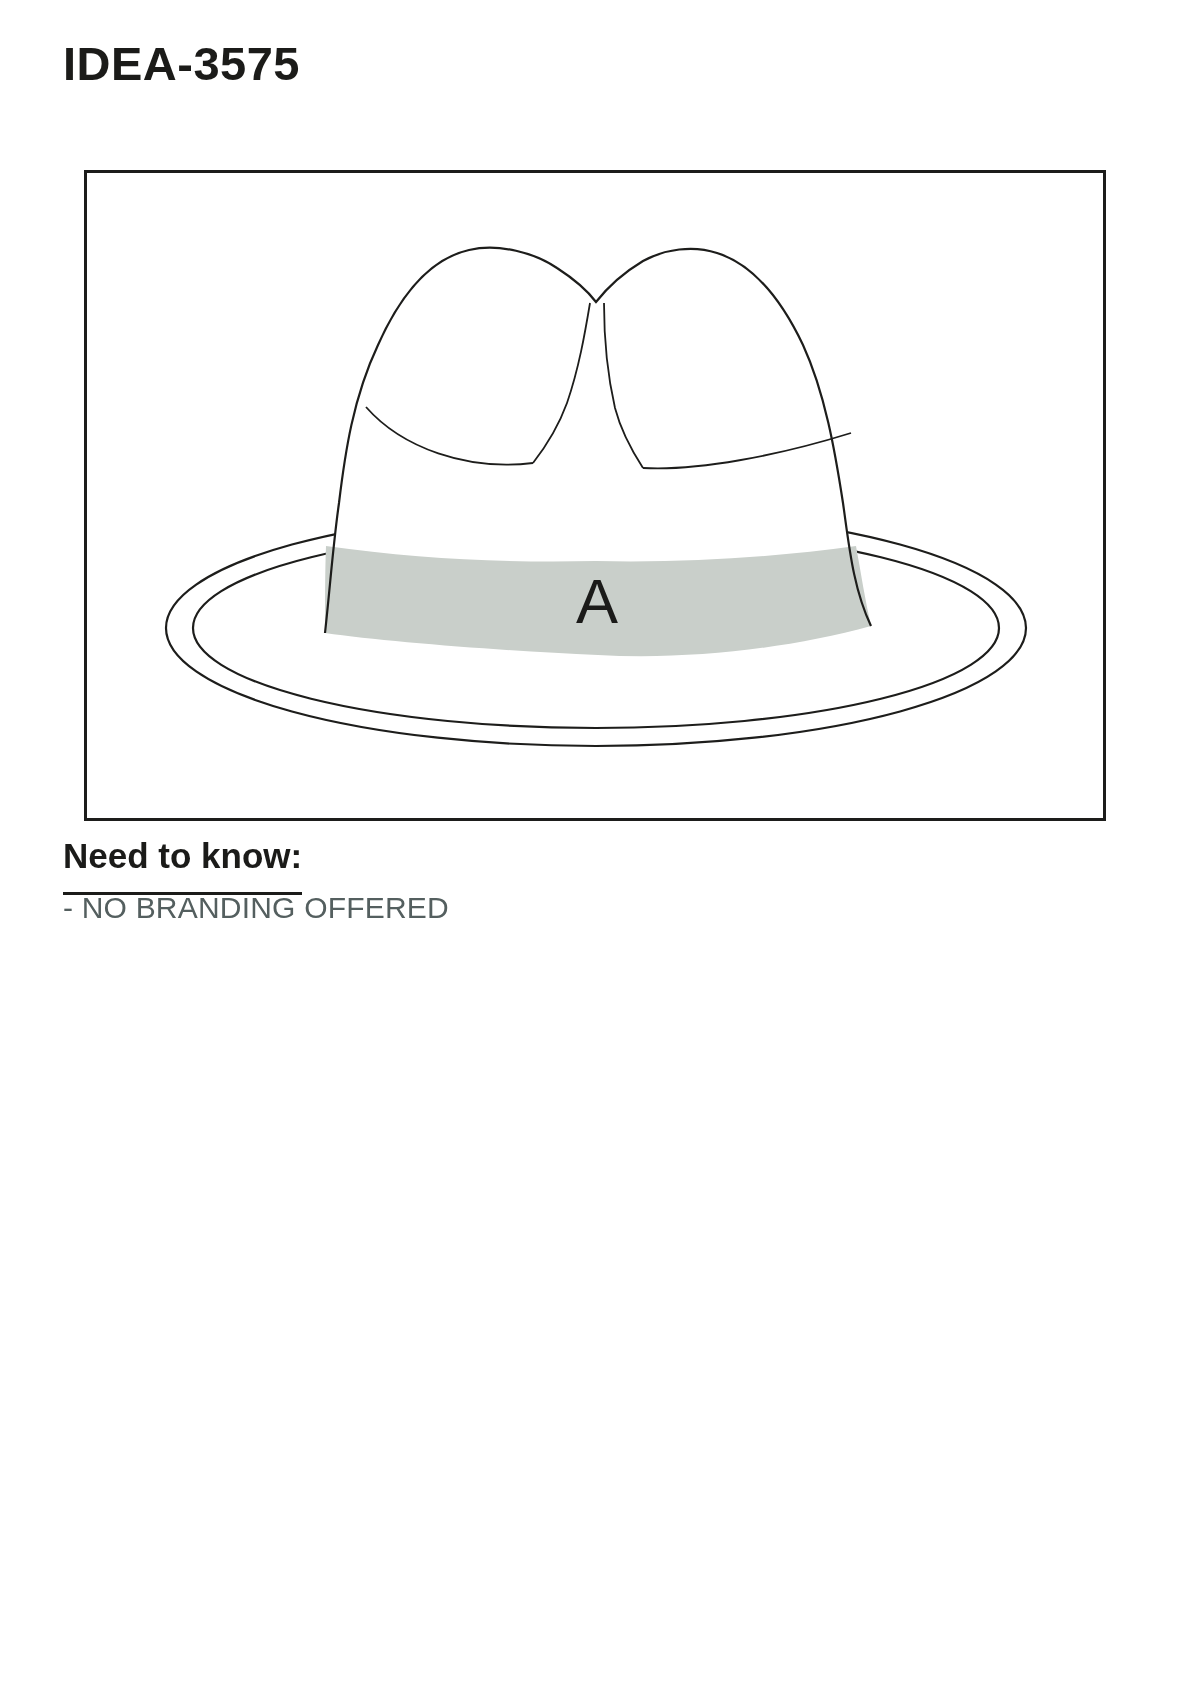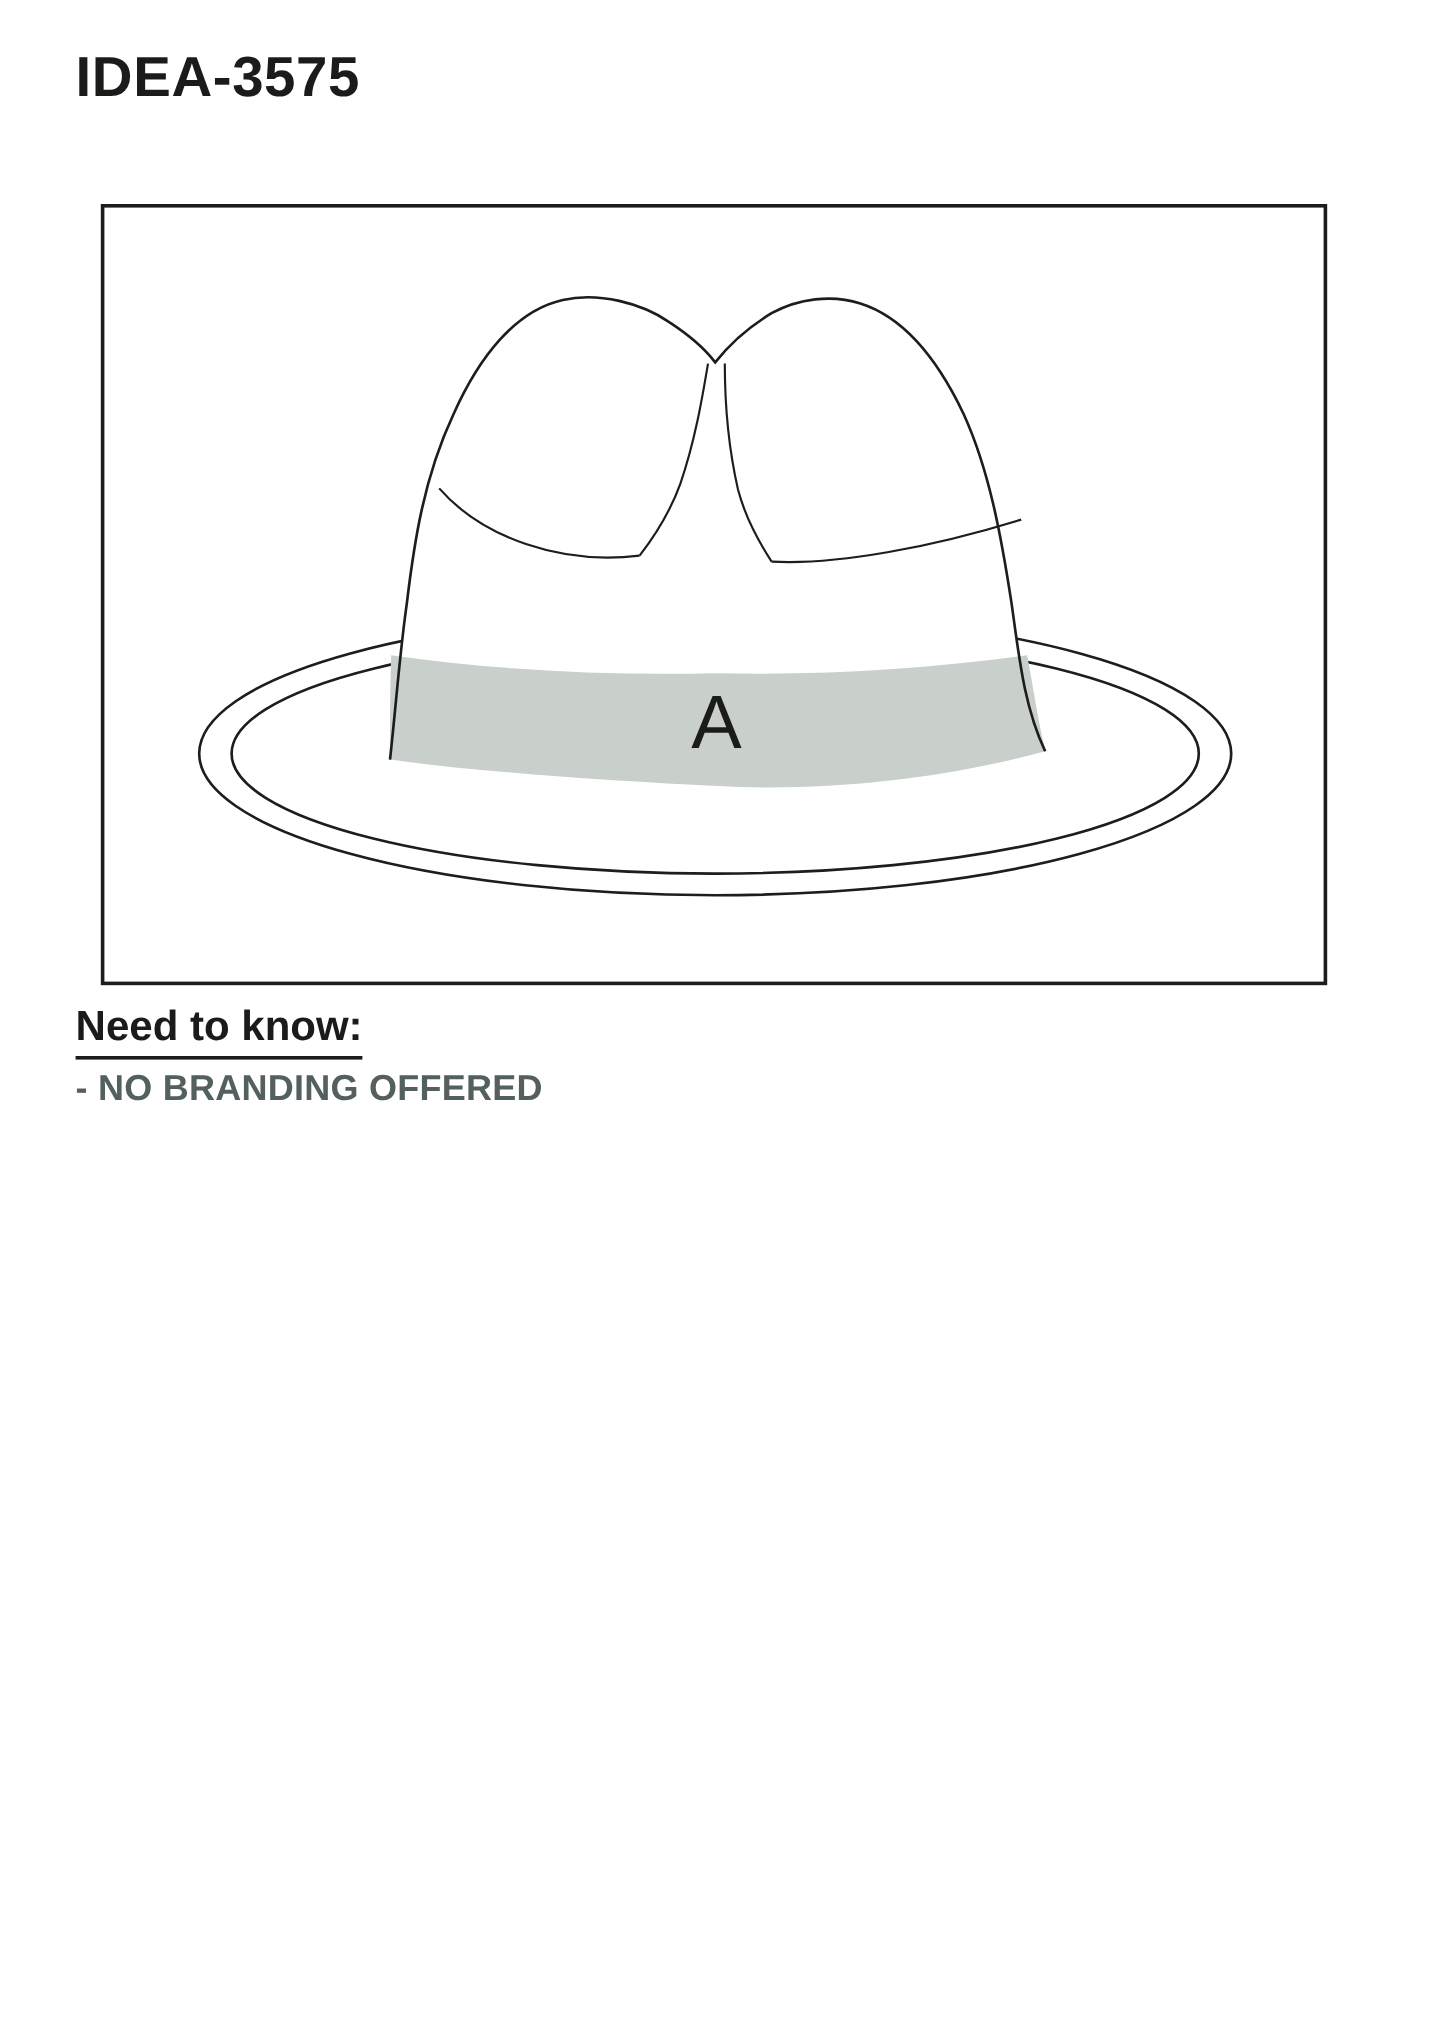--- a/index.html
+++ b/index.html
@@ -26,26 +26,26 @@
   .hat-line { fill:none; stroke:var(--outline, #1d1d1b); stroke-width:2.2; }
   .hat-detail { fill:none; stroke:var(--outline, #1d1d1b); stroke-width:1.8; }
   .band-label {
     font-family:"Liberation Sans", sans-serif; font-size:63px;
     fill:var(--heading_text, #1a1a18);
   }
   .notes-heading {
     position:absolute; left:63px; top:837px; margin:0;
     font-size:35px; font-weight:bold; line-height:1.1;
     color:var(--heading_text, #1b1b19);
-    display:inline-block; padding-bottom:4px;
+    display:inline-block; padding-bottom:16px;
     border-bottom:3px solid var(--heading_text, #1b1b19);
   }
   .note-item {
     position:absolute; left:63px; top:891px; margin:0;
-    font-size:30px; font-weight:bold; line-height:1.1;
+    font-size:30px; font-weight:normal; line-height:1.1;
     color:var(--note_text, #545f5f); letter-spacing:0.2px;
   }
 </style>
 </head>
 <body>
 
 <div class="page">
 
   <h1 class="title">IDEA-3575</h1>
 

